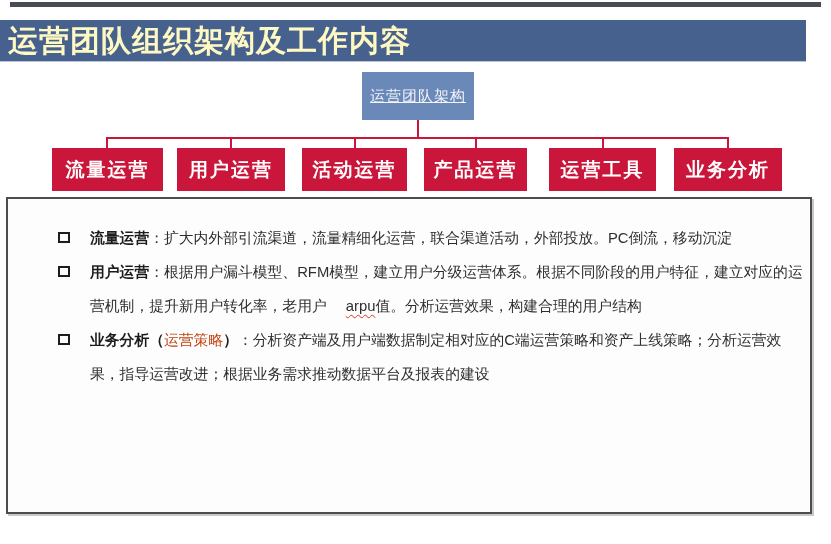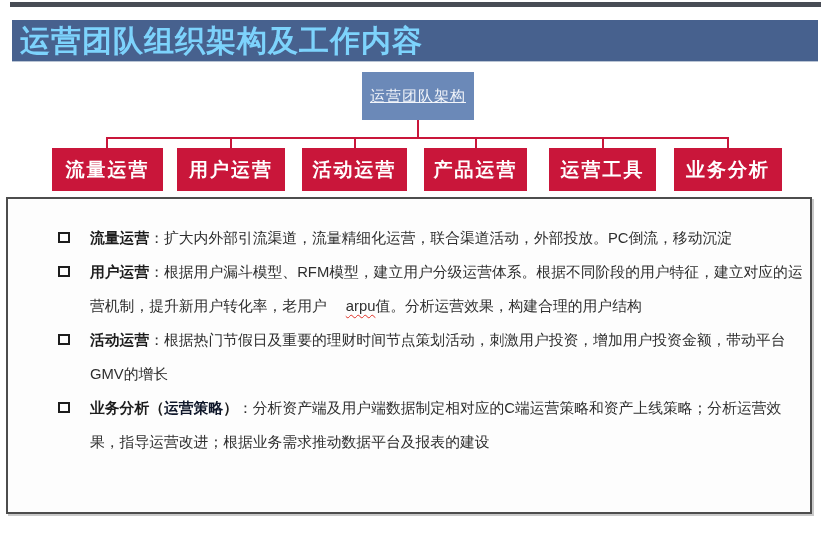--- a/index.html
+++ b/index.html
@@ -8,22 +8,22 @@
     font-family: "Liberation Sans", "DejaVu Sans", sans-serif;
     width: 831px; height: 544px; position: relative; overflow: hidden;
   }
   .slide { position: absolute; left: 0; top: 0; width: 831px; height: 544px; background: #ffffff; }
 
   
   .top-strip { position: absolute; left: 10px; top: 2px; width: 811px; height: 5px; background: #484c55; }
 
   
   .title-bar {
-    position: absolute; left: 12px; top: 20px; width: 806px; height: 42px;
-    background: #47618e; color: #7dd3fc; font-weight: bold; font-size: 30px;
+    position: absolute; left: 0; top: 20px; width: 806px; height: 42px;
+    background: #47618e; color: #fef9c3; font-weight: bold; font-size: 30px;
     line-height: 42px; padding-left: 8px; letter-spacing: 1px;
     border-bottom: 1px solid #b9c4d4;
     white-space: nowrap; overflow: hidden;
   }
 
   
   .root-node {
     position: absolute; left: 362px; top: 72px; width: 112px; height: 48px;
     background: #6b89b8; color: #f2f5fa; font-size: 15px;
     display: flex; align-items: center; justify-content: center;
@@ -60,21 +60,21 @@
     padding: 22px 4px 0 50px;
     box-shadow: 2px 2px 0 #c9c9c9;
   }
   .item { display: flex; align-items: flex-start; }
   .bullet {
     flex: 0 0 12px; width: 11px; height: 11px; margin-top: 11px; margin-right: 20px;
     border: 2px solid #1d1d1d; background: transparent;
   }
   .item-text { font-size: 14.8px; line-height: 34px; color: #2e2e2e; }
   .item-text .lbl { font-weight: bold; color: #1c1c1c; }
-  .item-text .red { font-weight: bold; color: #0f172a; }
+  .item-text .red { font-weight: normal; color: #c2410c; }
   .item-text .spell { text-decoration: underline wavy #e03026 1px; text-underline-offset: 3px; margin-left: 19px; }
 </style>
 </head>
 <body>
 
 <div class="slide">
 
   <div class="top-strip"></div>
 
   <div class="title-bar">运营团队组织架构及工作内容</div>
@@ -106,26 +106,20 @@
       </div>
     </div>
 
     <div class="item">
       <span class="bullet"></span>
       <div class="item-text">
         <span class="lbl">用户运营</span><span>：根据用户漏斗模型、RFM模型，建立用户分级运营体系。根据不同阶段的用户特征，建立对应的运营机制，提升新用户转化率，老用户</span><span class="spell">arpu</span><span>值。分析运营效果，构建合理的用户结构</span>
       </div>
     </div>
 
-    <div class="item">
-      <span class="bullet"></span>
-      <div class="item-text">
-        <span class="lbl">活动运营</span><span>：根据热门节假日及重要的理财时间节点策划活动，刺激用户投资，增加用户投资金额，带动平台GMV的增长</span>
-      </div>
-    </div>
 
 
 
     <div class="item">
       <span class="bullet"></span>
       <div class="item-text">
         <span class="lbl">业务分析</span><span class="lbl">（</span><span class="red">运营策略</span><span class="lbl">）</span><span>：分析资产端及用户端数据制定相对应的C端运营策略和资产上线策略；分析运营效果，指导运营改进；根据业务需求推动数据平台及报表的建设</span>
       </div>
     </div>
 

